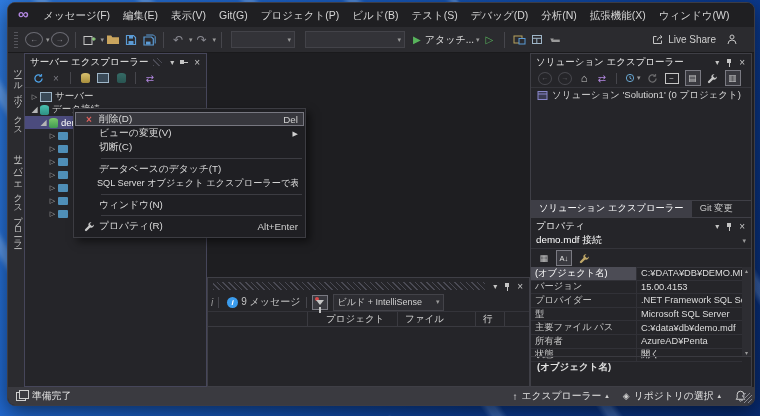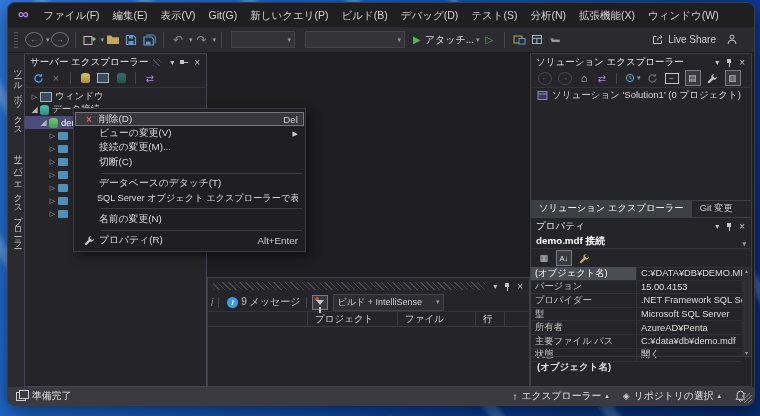--- a/index.html
+++ b/index.html
@@ -97,21 +97,21 @@
   .el-head{height:14px;display:flex;align-items:center;border-bottom:1px solid #3a3a40;position:relative;
     font-size:9.5px;color:#cfcfcf}
   .colsep{position:absolute;top:0;bottom:0;width:1px;background:#3a3a40}
   
   .sx-tool .ico{color:#9a9aa2;font-size:10px}
   .searchrow{height:14px;display:flex;align-items:center;border-top:1px solid #34343a;border-bottom:1px solid #34343a;
     padding:0 4px;color:#8f8f8f;font-size:8.8px;white-space:nowrap;overflow:hidden}
   .tabs{position:absolute;display:flex;align-items:flex-end;font-size:9.3px;color:#c8c8c8}
   .tab{padding:2px 8px 3px;white-space:nowrap}
   .tab.active{background:#3e3e46;color:#fff}
-  .props-obj{height:15px;display:flex;align-items:flex-end;padding:0 5px;font-weight:bold;color:#fff;font-size:9.8px;
+  .props-obj{height:15px;display:flex;align-items:center;padding:0 5px;font-weight:normal;color:#fff;font-size:9.8px;
     border-bottom:1px solid #34343a;white-space:nowrap}
   .pgrid{position:relative;font-size:9.3px}
   .prow{display:flex;height:12.6px;border-bottom:1px solid #313137}
   .pname{width:97px;padding:0 4px;color:#c9c9c9;border-right:1px solid #313137;overflow:hidden;white-space:nowrap;
     display:flex;align-items:center}
   .pval{flex:1;padding:0 4px;color:#dedede;overflow:hidden;white-space:nowrap;display:flex;align-items:center}
   .prow.first .pname{background:#4c4c55;color:#fff}
   .vscroll{position:absolute;right:0;top:0;bottom:0;width:9px;background:#2d2d32;display:flex;flex-direction:column;
     justify-content:space-between;align-items:center;font-size:6px;color:#9a9a9a}
   .pdesc{padding:4px 6px;font-weight:bold;color:#e2e2e2;font-size:9.5px;border-top:1px solid #3a3a40}
@@ -133,28 +133,28 @@
 <div class="wallpaper">
   <div class="streaks"></div>
   <div class="streaks2"></div>
 </div>
 
 <div class="vswin">
 
   <div class="titlebar">
     <div class="vslogo">∞</div>
     <div class="menus">
-      <span>ファイル(F)</span>
+      <span>メッセージ(F)</span>
       <span>編集(E)</span>
       <span>表示(V)</span>
       <span>Git(G)</span>
-      <span>新しいクエリ(P)</span>
+      <span>プロジェクト(P)</span>
       <span>ビルド(B)</span>
+      <span>テスト(S)</span>
       <span>デバッグ(D)</span>
-      <span>テスト(S)</span>
       <span>分析(N)</span>
       <span>拡張機能(X)</span>
       <span>ウィンドウ(W)</span>
 
     </div>
 
   </div>
 
   <div class="toolbar">
     <div class="tb-grip"></div>
@@ -267,21 +267,21 @@
       <div class="ico" style="opacity:.45">
           <span class="cyl teal" style="margin:0"></span>
         </div>
       <div class="tb-sep" style="height:12px"></div>
       <div class="ico" style="color:#b287e0;font-size:10px">⇄</div>
     </div>
     <div style="padding-top:2px">
       <div class="trow" style="padding-left:5px">
         <span class="arr">▷</span>
         <span class="srvico"></span>
-        <span>ウィンドウ</span>
+        <span>サーバー</span>
       </div>
       <div class="trow" style="padding-left:5px">
         <span class="arr open">◢</span>
         <span class="cyl teal"></span>
         <span>データ接続</span>
       </div>
       <div class="trow sel" style="padding-left:14px">
         <span class="arr open">◢</span>
         <span class="cyl green"></span>
         <span>demo.mdf</span>
@@ -341,21 +341,21 @@
       <div class="el-combo">
         <span>ビルド + IntelliSense</span>
         <span class="caret" style="margin-left:14px">▾</span>
       </div>
     </div>
     <div class="el-head">
       <div class="colsep" style="left:99px"></div>
       <div class="colsep" style="left:189px"></div>
       <div class="colsep" style="left:267px"></div>
       <div class="colsep" style="left:296px"></div>
-      <span style="position:absolute;left:107px">プロジェクト</span>
+      <span style="position:absolute;left:118px">プロジェクト</span>
       <span style="position:absolute;left:197px">ファイル</span>
       <span style="position:absolute;left:275px">行</span>
     </div>
     <div></div>
   </div>
 
   <div class="panel" style="left:522px;top:50px;width:222px;height:334px;border-left:1px solid #3f3f46">
 
     <div class="ptitle">
       <span>ソリューション エクスプローラー</span>
@@ -438,26 +438,26 @@
           </div>
           <div class="prow">
             <div class="pname">プロバイダー</div>
             <div class="pval">.NET Framework SQL Server 用</div>
           </div>
           <div class="prow">
             <div class="pname">型</div>
             <div class="pval">Microsoft SQL Server</div>
           </div>
           <div class="prow">
+            <div class="pname">主要ファイル パス</div>
+            <div class="pval">C:¥data¥db¥demo.mdf</div>
+          </div>
+          <div class="prow">
             <div class="pname">所有者</div>
             <div class="pval">AzureAD¥Penta</div>
-          </div>
-          <div class="prow">
-            <div class="pname">主要ファイル パス</div>
-            <div class="pval">C:¥data¥db¥demo.mdf</div>
           </div>
           <div class="prow">
             <div class="pname">状態</div>
             <div class="pval">開く</div>
           </div>
         </div>
         <div class="vscroll">
           <span>▴</span>
           <span>▾</span>
         </div>
@@ -498,39 +498,35 @@
       <span class="lbl">削除(D)</span>
       <span class="sc">Del</span>
     </div>
     <div class="mi">
       <span class="gut"></span>
       <span class="lbl">ビューの変更(V)</span>
       <span class="sub">▶</span>
     </div>
     <div class="mi">
       <span class="gut"></span>
-      <span class="lbl">接続の変更(M)...</span>
-    </div>
-    <div class="mi">
-      <span class="gut"></span>
       <span class="lbl">切断(C)</span>
     </div>
     <div class="msep"></div>
     <div class="mi">
       <span class="gut"></span>
       <span class="lbl">データベースのデタッチ(T)</span>
     </div>
     <div class="mi">
       <span class="gut"></span>
       <span class="lbl" style="font-size:9.2px">SQL Server オブジェクト エクスプローラーで表示(B)</span>
     </div>
     <div class="msep"></div>
     <div class="mi">
       <span class="gut"></span>
-      <span class="lbl">名前の変更(N)</span>
+      <span class="lbl">ウィンドウ(N)</span>
     </div>
     <div class="msep"></div>
     <div class="mi">
       <span class="gut">
         <svg width="11" height="11" viewBox="0 0 11 11">
           <path d="M7.5 1.2a2.6 2.6 0 0 0-2.9 3.6L1.2 8.2a1.1 1.1 0 0 0 1.6 1.6l3.4-3.4a2.6 2.6 0 0 0 3.6-2.9L8 5.3 5.7 3z" fill="#c8c8c8"></path>
         </svg>
       </span>
       <span class="lbl">プロパティ(R)</span>
       <span class="sc">Alt+Enter</span>

